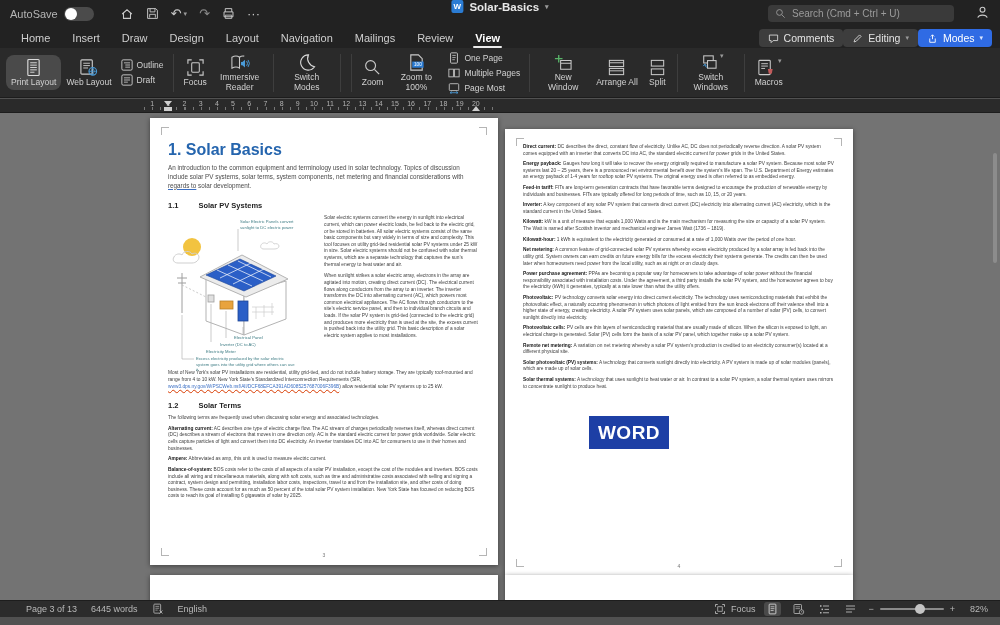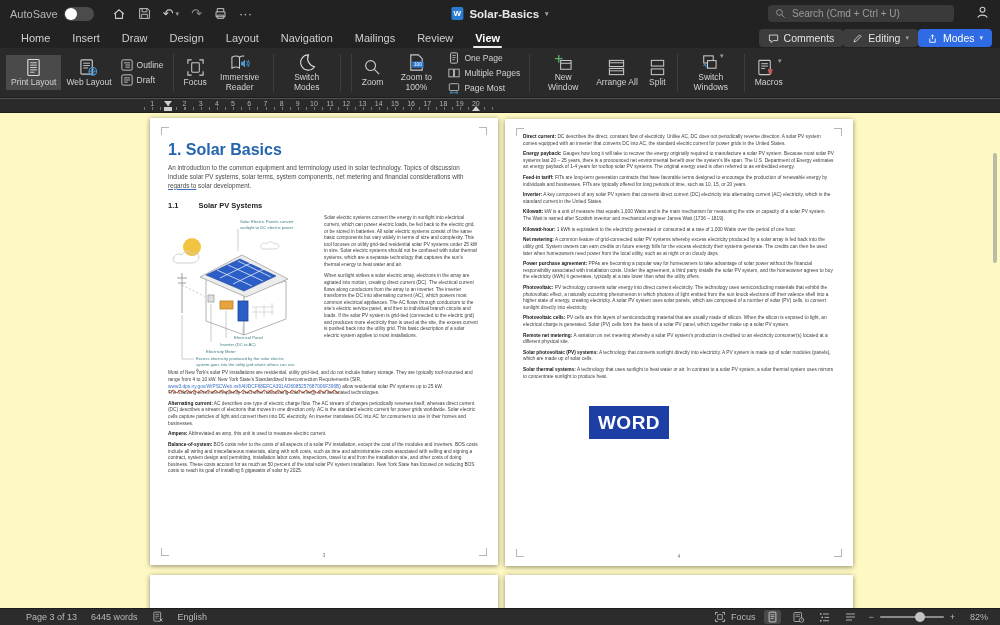--- a/index.html
+++ b/index.html
@@ -7,21 +7,21 @@
     --wordblue:#1d3fa5; --sun:#f2c340; --inverter:#e8a33d; --macred:#c25a5a;
     --green:#58b368; --readerblue:#4a9bd8; --squigred:#d83b01;
   }
   *{box-sizing:border-box;margin:0;padding:0}
   html,body{width:1000px;height:625px;overflow:hidden;background:#515151;
     font-family:"Liberation Sans",sans-serif;-webkit-font-smoothing:antialiased}
   svg{display:block}
 
   
   .titlebar{position:absolute;top:0;left:0;right:0;height:27px;background:#222;
-    display:flex;align-items:center;padding:0 10px;gap:6px;z-index:30}
+    display:flex;padding:0 10px;gap:14px;z-index:30}
   .autosave{display:flex;align-items:center;gap:6px;color:#b5b5b5;font-size:11px}
   .toggle{width:30px;height:14px;border-radius:7px;background:#4b4b4b;position:relative;flex:none}
   .toggle .knob{position:absolute;left:1px;top:1px;width:12px;height:12px;border-radius:50%;background:#fff}
   .tb-icons{display:flex;align-items:center;gap:12px;margin-left:12px;color:#c9c9c9}
   .tb-ic{display:flex;align-items:center;gap:2px;font-size:13px;line-height:1}
   .dim{color:#8a8a8a}
   .chev{font-size:7px;color:#9a9a9a}
   .doc-title{position:absolute;left:50%;transform:translateX(-50%);display:flex;align-items:center;gap:6px;
     color:#e8e8e8;font-size:11.5px;font-weight:bold}
   .wdicon{width:12px;height:13px;background:#2b7cd3;border-radius:2px;color:#fff;font-size:8px;font-weight:bold;
@@ -38,21 +38,21 @@
   .tab.active::after{content:"";position:absolute;bottom:0;left:9px;right:9px;height:2px;background:#ececec;border-radius:1px}
   .quickbtns{position:absolute;top:29px;right:8px;display:flex;z-index:31}
   .qbtn{height:18px;border-radius:4px;background:#3d3d3d;color:#e3e3e3;font-size:10.5px;
     display:flex;align-items:center;gap:5px;padding:0 9px}
   .qbtn.share{background:var(--accent);color:#fff}
 
   
   .ribbon{position:absolute;top:48px;left:0;right:0;height:50px;background:#2a2a2a;
     border-bottom:1px solid #1c1c1c;display:flex;align-items:center;padding:0 6px;z-index:28}
   .rsep{width:1px;height:38px;background:#3e3e3e;margin:0 5px;flex:none}
-  .rbtn{display:flex;flex-direction:column;align-items:center;gap:1px;padding:2px 5px;border-radius:0;
+  .rbtn{display:flex;flex-direction:column;align-items:center;gap:1px;padding:2px 5px;border-radius:8px;
     color:#d2d2d2;font-size:8.5px;line-height:1.12;text-align:center;flex:none;max-width:56px}
   .rbtn.selected{background:#4a4a4a}
   .ricon{height:20px;display:flex;align-items:center;justify-content:center}
   .rstack{display:flex;flex-direction:column;gap:3px;justify-content:center;flex:none;padding:0 4px}
   .rrow{display:flex;align-items:center;gap:4px;font-size:8.5px;color:#d2d2d2;white-space:nowrap}
   .chk{width:9px;height:9px;border:1px solid #7a7a7a;border-radius:2px;background:#323232;position:relative;flex:none}
   .chk.checked{border-color:#bdbdbd}
   .chk.checked::after{content:"✓";position:absolute;left:0px;top:-2.5px;font-size:9.5px;color:#ececec}
   .withchev{display:flex;align-items:flex-start;gap:2px}
 
@@ -62,24 +62,24 @@
   .rnum{width:16.2px;text-align:center;font-size:7px;color:#b3b3b3;flex:none}
   .ticks{position:absolute;left:144px;width:356px;bottom:2px;height:3px;
     background:repeating-linear-gradient(90deg,#777 0 1px,transparent 1px 8.1px)}
   .ind-top{position:absolute;left:164px;top:2px;width:0;height:0;border-left:4px solid transparent;
     border-right:4px solid transparent;border-top:5px solid #cfcfcf}
   .ind-bot{position:absolute;left:164px;bottom:1px;width:8px;height:4px;background:#cfcfcf}
   .ind-right{position:absolute;left:472px;bottom:1px;width:0;height:0;border-left:4px solid transparent;
     border-right:4px solid transparent;border-bottom:5px solid #cfcfcf}
 
   
-  .docarea{position:absolute;top:113px;bottom:17px;left:0;right:0;background:#fef9c3;overflow:hidden}
+  .docarea{position:absolute;top:113px;bottom:17px;left:0;right:0;background:#737373;overflow:hidden}
   .page{position:absolute;width:348px;background:#fff;box-shadow:0 1px 5px rgba(0,0,0,.45)}
   .pg1{left:150px;top:5px;height:447px}
-  .pg2{left:505px;top:6px;height:447px}
+  .pg2{left:505px;top:16px;height:447px}
   .pg3{left:150px;top:462px;height:60px}
   .pg4{left:505px;top:462px;height:60px}
   .page-inner{position:absolute;inset:0;padding:15px 18px;overflow:hidden;color:#3a3a3a}
   .crop{position:absolute;width:8px;height:8px}
   .crop.tl{left:11px;top:9px;border-left:1px solid #b5b5b5;border-top:1px solid #b5b5b5}
   .crop.tr{right:11px;top:9px;border-right:1px solid #b5b5b5;border-top:1px solid #b5b5b5}
   .crop.bl{left:11px;bottom:9px;border-left:1px solid #b5b5b5;border-bottom:1px solid #b5b5b5}
   .crop.br{right:11px;bottom:9px;border-right:1px solid #b5b5b5;border-bottom:1px solid #b5b5b5}
   .h1{font-size:16px;color:var(--heading);font-weight:600;margin:8px 0 5px}
   .intro{font-size:6.3px;line-height:1.4;color:#4a4a4a;max-width:302px}
@@ -93,21 +93,21 @@
   .body-p{font-size:4.8px;line-height:1.38;color:#3e3e3e;margin-top:5px}
   .link{color:var(--link);text-decoration:underline;text-decoration-style:wavy;text-decoration-color:var(--squigred);text-decoration-thickness:0.5px}
   .entry{font-size:4.8px;line-height:1.38;color:#3e3e3e;margin:0 0 4px}
   .entry b{color:#161616}
   .pagenum{position:absolute;bottom:7px;left:0;right:0;text-align:center;font-size:5px;color:#777}
   .wordlogo{margin:26px 0 0 66px;width:80px;height:33px;background:var(--wordblue);color:#fff;
     display:flex;align-items:center;justify-content:center;font-size:19px;font-weight:bold;letter-spacing:.5px}
   .scrollbar{position:absolute;right:3px;top:40px;width:4px;height:110px;background:#9a9a9a;border-radius:2px;opacity:.65}
 
   
-  .statusbar{position:absolute;left:0;right:0;bottom:0;height:17px;background:#2c2c2c;border-top:1px solid #1d1d1d;
+  .statusbar{position:absolute;left:0;right:0;bottom:8px;height:17px;background:#2c2c2c;border-top:1px solid #1d1d1d;
     display:flex;align-items:center;font-size:9px;color:#b9b9b9;padding:0 12px;gap:14px;z-index:30}
   .sb-left{display:flex;align-items:center;gap:14px;margin-left:14px}
   .sb-right{margin-left:auto;display:flex;align-items:center;gap:9px}
   .sb-focus{display:flex;align-items:center;gap:5px}
   .vicon{width:17px;height:14px;display:flex;align-items:center;justify-content:center;border-radius:3px}
   .vicon.selected{background:#4a4a4a}
   .slider{display:flex;align-items:center;gap:6px}
   .sl-track{width:64px;height:2px;background:#8a8a8a;border-radius:1px;position:relative}
   .sl-knob{position:absolute;left:55%;top:-4px;width:10px;height:10px;background:#c4c4c4;border-radius:50%}
   .zoompct{min-width:24px;text-align:right}
@@ -472,20 +472,24 @@
           <span class="fig-label" style="left:28px;top:141px;width:100px">Excess electricity produced by the solar electric system goes into the utility grid where others can use it.</span>
         </div>
         <div class="coltext">
           <p>Solar electric systems convert the energy in sunlight into electrical current, which can power electric loads, be fed back to the electric grid, or be stored in batteries. All solar electric systems consist of the same basic components but vary widely in terms of size and complexity. This tool focuses on utility grid-tied residential solar PV systems under 25 kW in size. Solar electric systems should not be confused with solar thermal systems, which are a separate technology that captures the sun’s thermal energy to heat water and air.</p>
           <p>When sunlight strikes a solar electric array, electrons in the array are agitated into motion, creating direct current (DC). The electrical current flows along conductors from the array to an inverter. The inverter transforms the DC into alternating current (AC), which powers most common electrical appliances. The AC flows through conductors to the site’s electric service panel, and then to individual branch circuits and loads. If the solar PV system is grid-tied (connected to the electric grid) and produces more electricity than is used at the site, the excess current is pushed back into the utility grid. This basic description of a solar electric system applies to most installations.</p>
         </div>
       </div>
 
       <p class="body-p"><span>Most of New York’s solar PV installations are residential, utility grid-tied, and do not include battery storage. They are typically roof-mounted and range from 4 to 10 kW. New York State’s Standardized Interconnection Requirements (SIR, </span><span class="link">www3.dps.ny.gov/W/PSCWeb.nsf/All/DCF68EFCA391AD6085257687006F396B</span><span>) allow residential solar PV systems up to 25 kW.</span></p>
 
+      <div class="sechead">
+        <span>1.2</span>
+          <span>Solar Terms</span>
+      </div>
       <p class="body-p" style="margin-top:0">The following terms are frequently used when discussing solar energy and associated technologies.</p>
 
       <div style="margin-top:4px">
           <p class="entry"><b class="term">Alternating current:</b> <span>AC describes one type of electric charge flow. The AC stream of charges periodically reverses itself, whereas direct current (DC) describes a stream of electrons that moves in one direction only. AC is the standard electric current for power grids worldwide. Solar electric cells capture particles of light and convert them into DC electricity. An inverter translates DC into AC for consumers to use in their homes and businesses.</span></p>
           <p class="entry"><b class="term">Ampere:</b> <span>Abbreviated as amp, this unit is used to measure electric current.</span></p>
           <p class="entry"><b class="term">Balance-of-system:</b> <span>BOS costs refer to the costs of all aspects of a solar PV installation, except the cost of the modules and inverters. BOS costs include all wiring and miscellaneous materials, along with soft costs, such as time and administrative costs associated with selling and signing a contract, system design and permitting, installation labor costs, inspections, travel to and from the installation site, and other costs of doing business. These costs account for as much as 50 percent of the total solar PV system installation. New York State has focused on reducing BOS costs to reach its goal of installing 6 gigawatts of solar by 2025.</span></p>
         </div>
 
       <div class="pagenum">3</div>
     </div>

